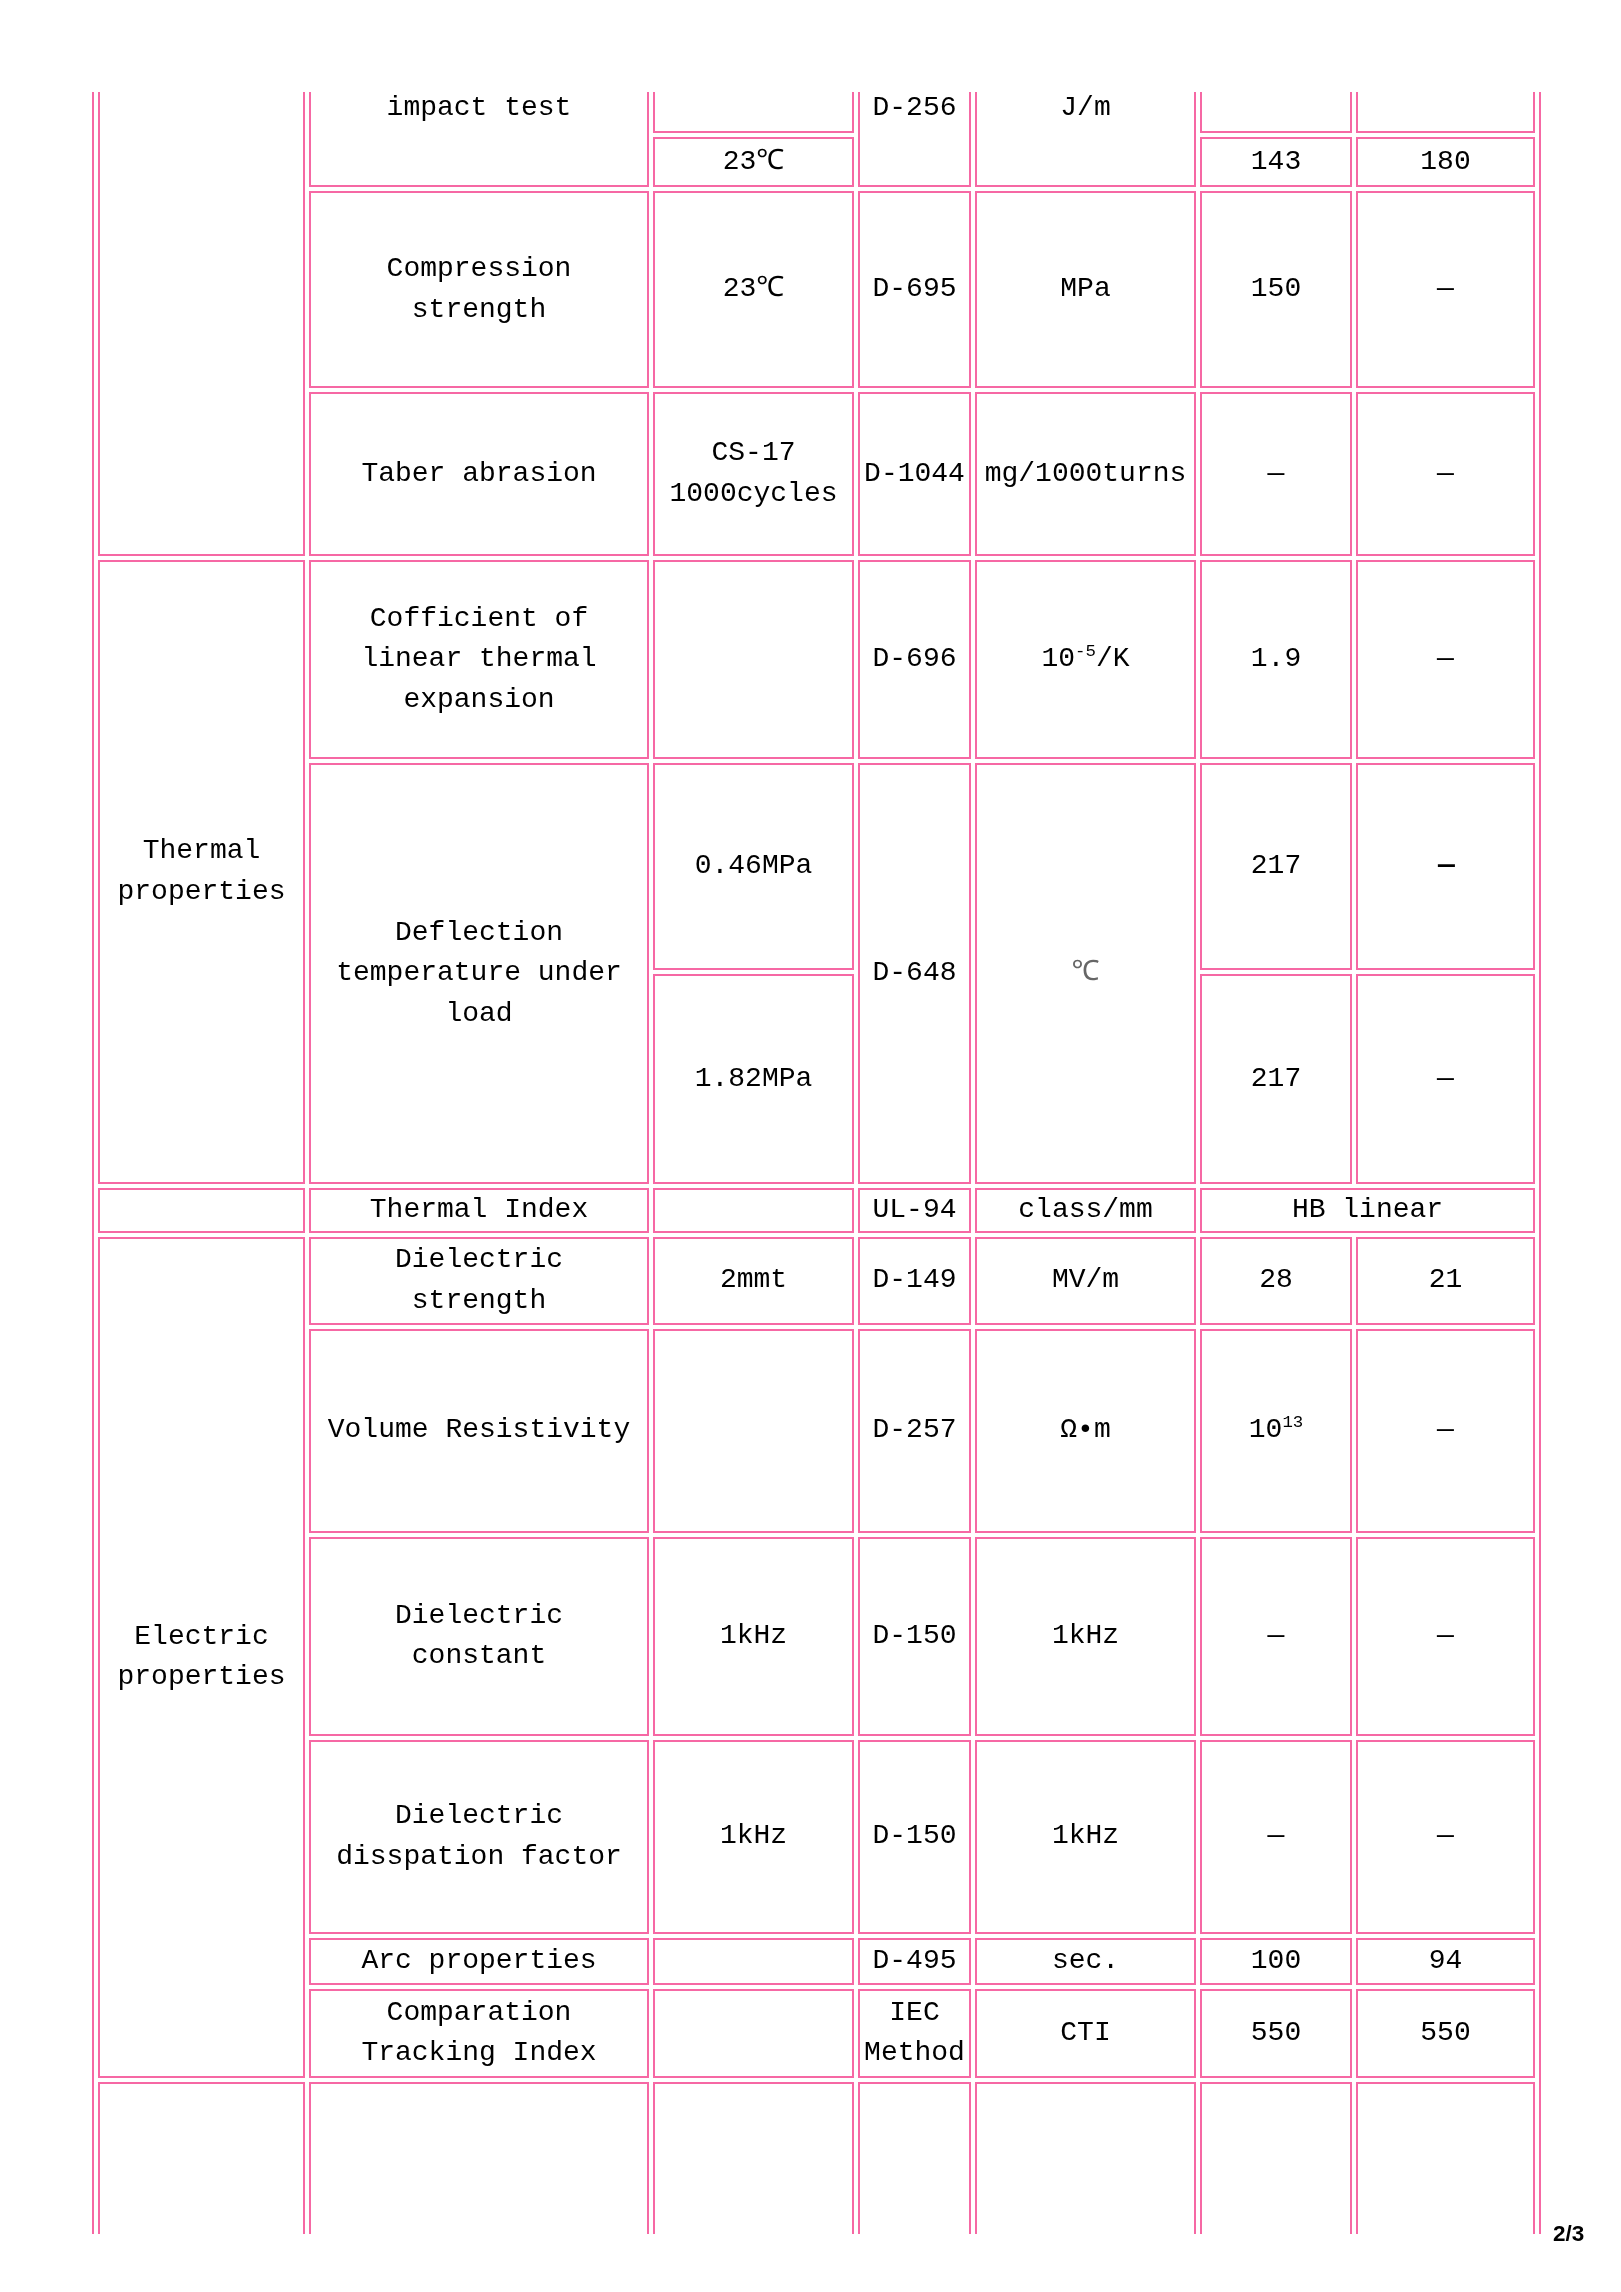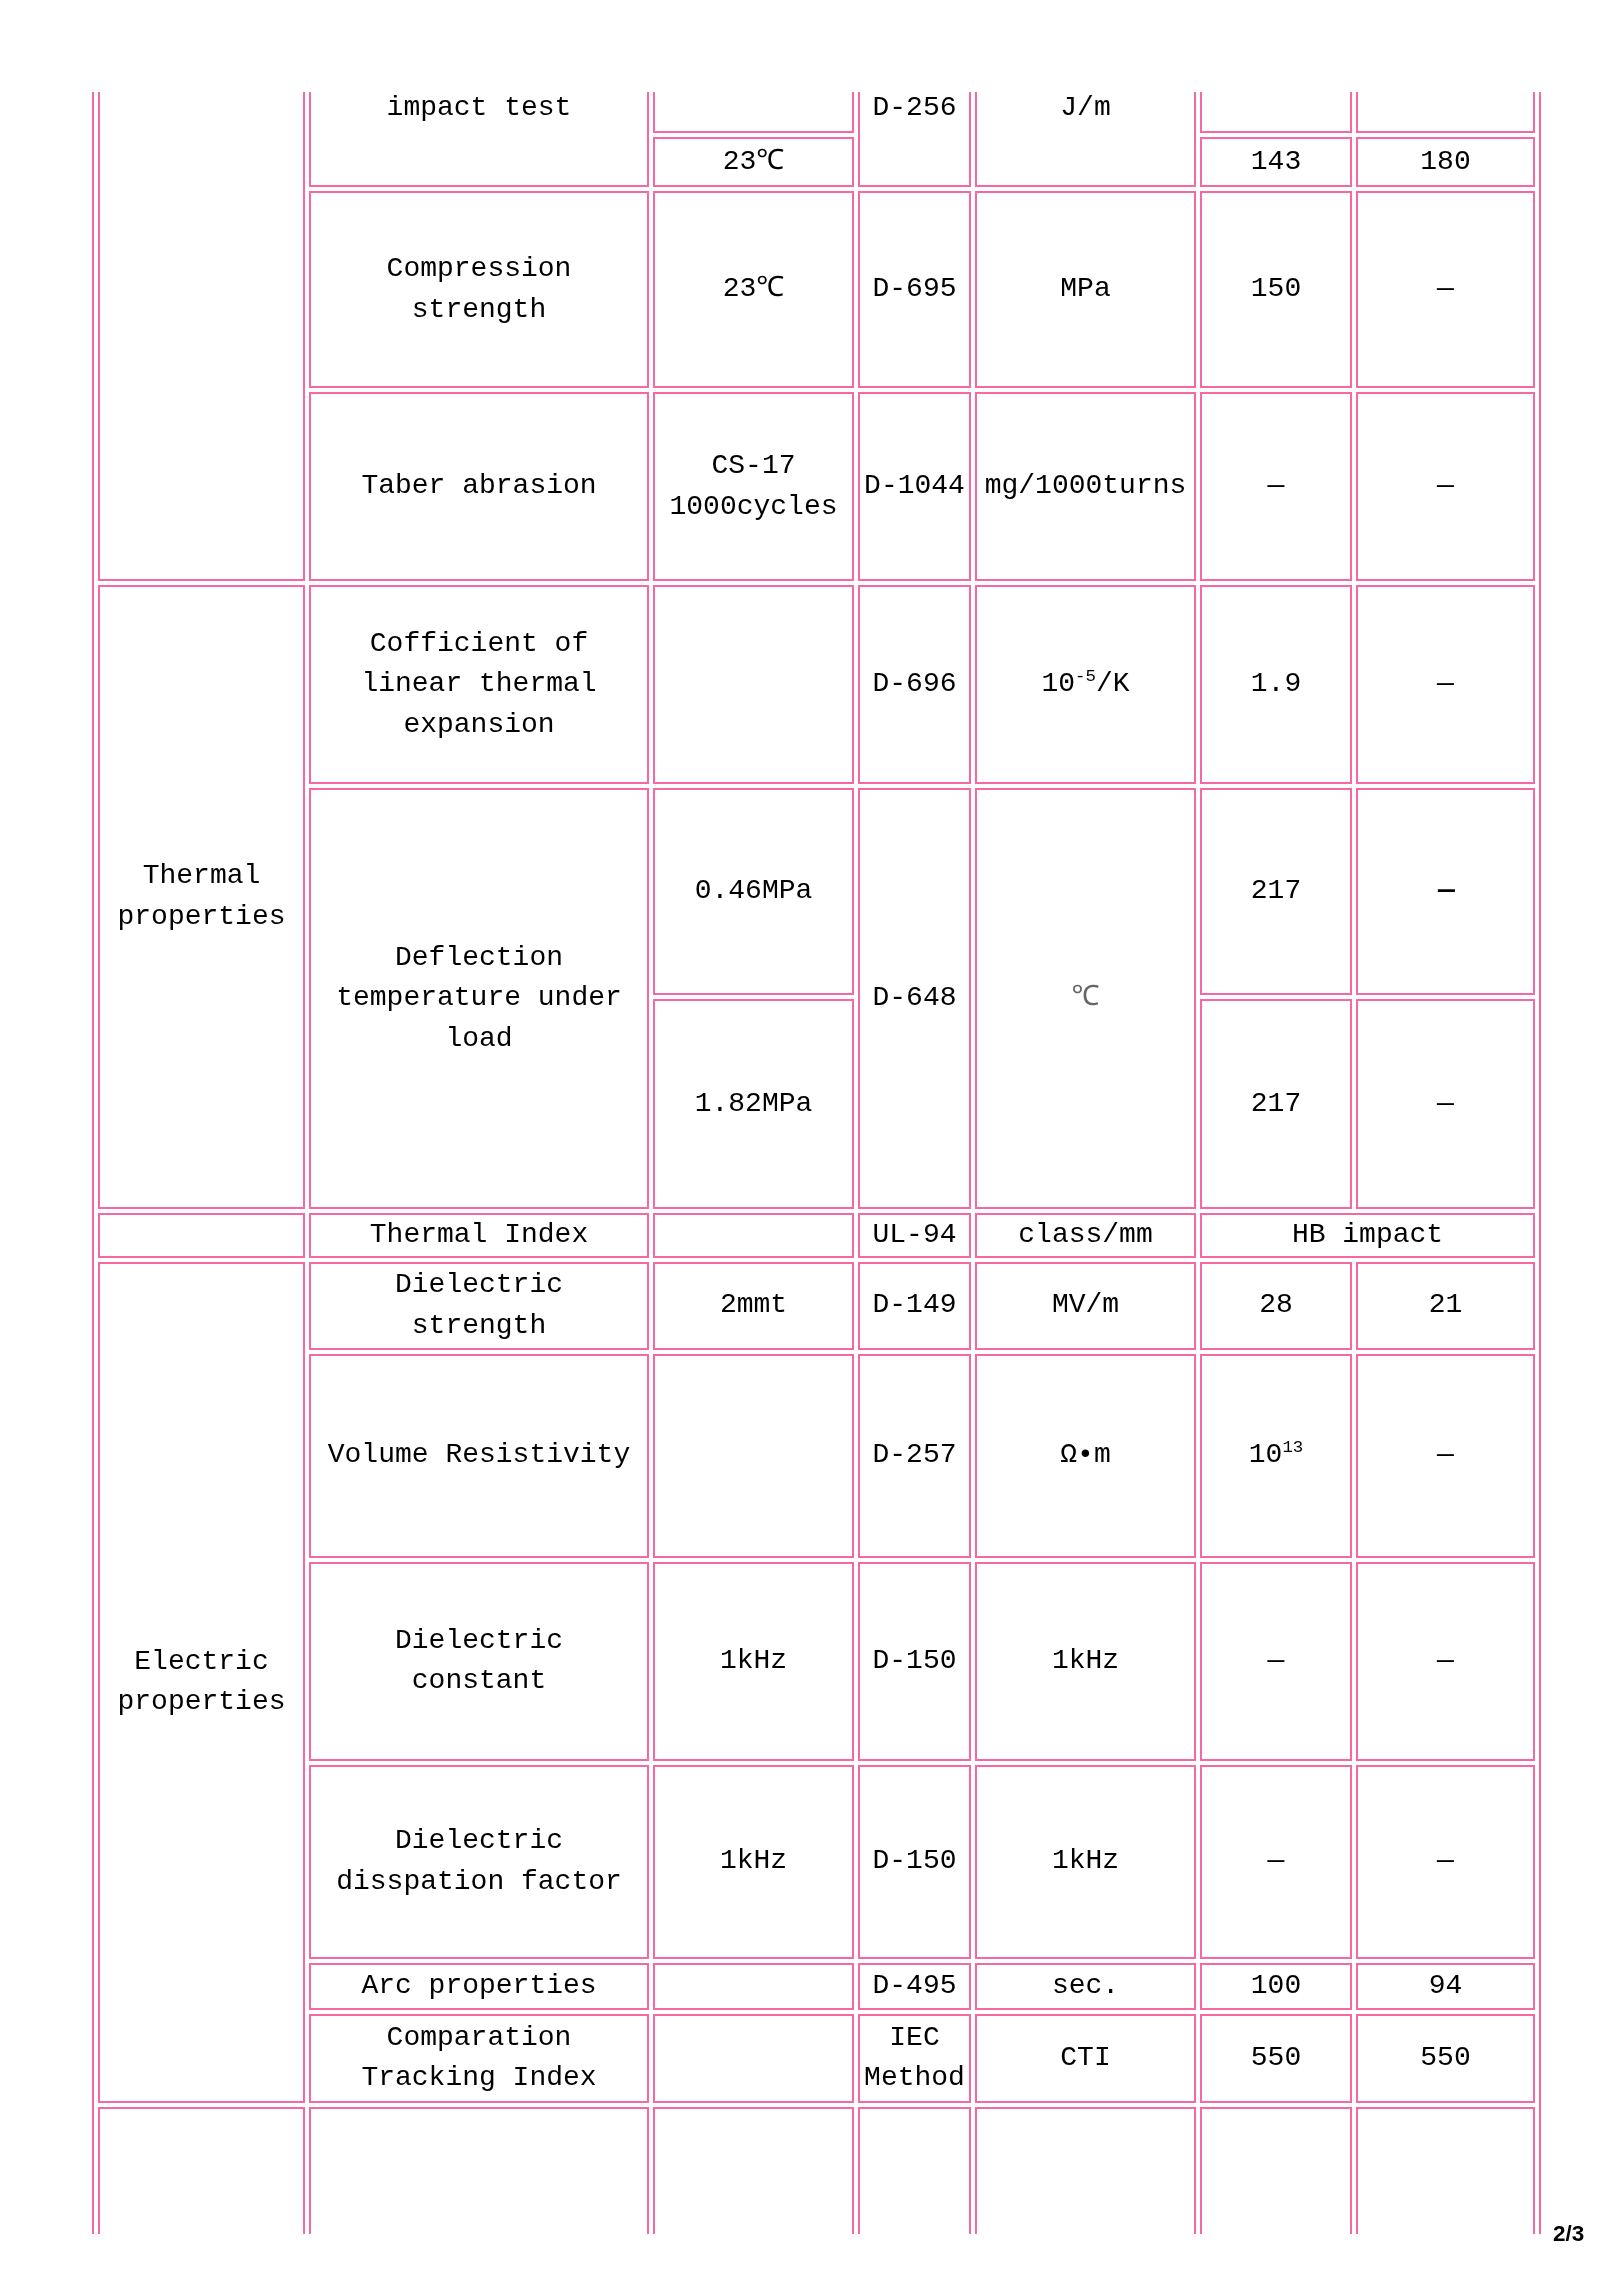--- a/index.html
+++ b/index.html
@@ -43,21 +43,21 @@
   col.c-prop{width:340px;}
   col.c-cond{width:201px;}
   col.c-meth{width:113px;}
   col.c-unit{width:221px;}
   col.c-v1{width:152px;}
   col.c-v2{width:179px;}
   
   tr.rh-cut-top{height:104px;}
   tr.rh-sub{height:50px;}
   tr.rh-compression{height:197px;}
-  tr.rh-taber{height:189px;margin-left:47px;}
+  tr.rh-taber{height:164px;margin-left:47px;}
   tr.rh-cte{height:199px;}
   tr.rh-dtul1{height:207px;}
   tr.rh-dtul2{height:210px;}
   tr.rh-thermal-index{height:41px;}
   tr.rh-dstrength{height:88px;}
   tr.rh-vres{height:204px;padding-left:36px;}
   tr.rh-dconst{height:199px;}
   tr.rh-dissp{height:194px;}
   tr.rh-arc{height:47px;}
   tr.rh-cti{height:89px;}
@@ -154,21 +154,21 @@
       <td>217</td>
       <td>—</td>
     </tr>
 
     <tr class="rh-thermal-index">
       <td></td>
       <td>Thermal Index</td>
       <td></td>
       <td>UL-94</td>
       <td>class/mm</td>
-      <td colspan="2">HB impact</td>
+      <td colspan="2">HB linear</td>
     </tr>
 
     <tr class="rh-dstrength">
       <td rowspan="6">Electric
 properties</td>
       <td>Dielectric
 strength</td>
       <td>2mmt</td>
       <td>D-149</td>
       <td>MV/m</td>

